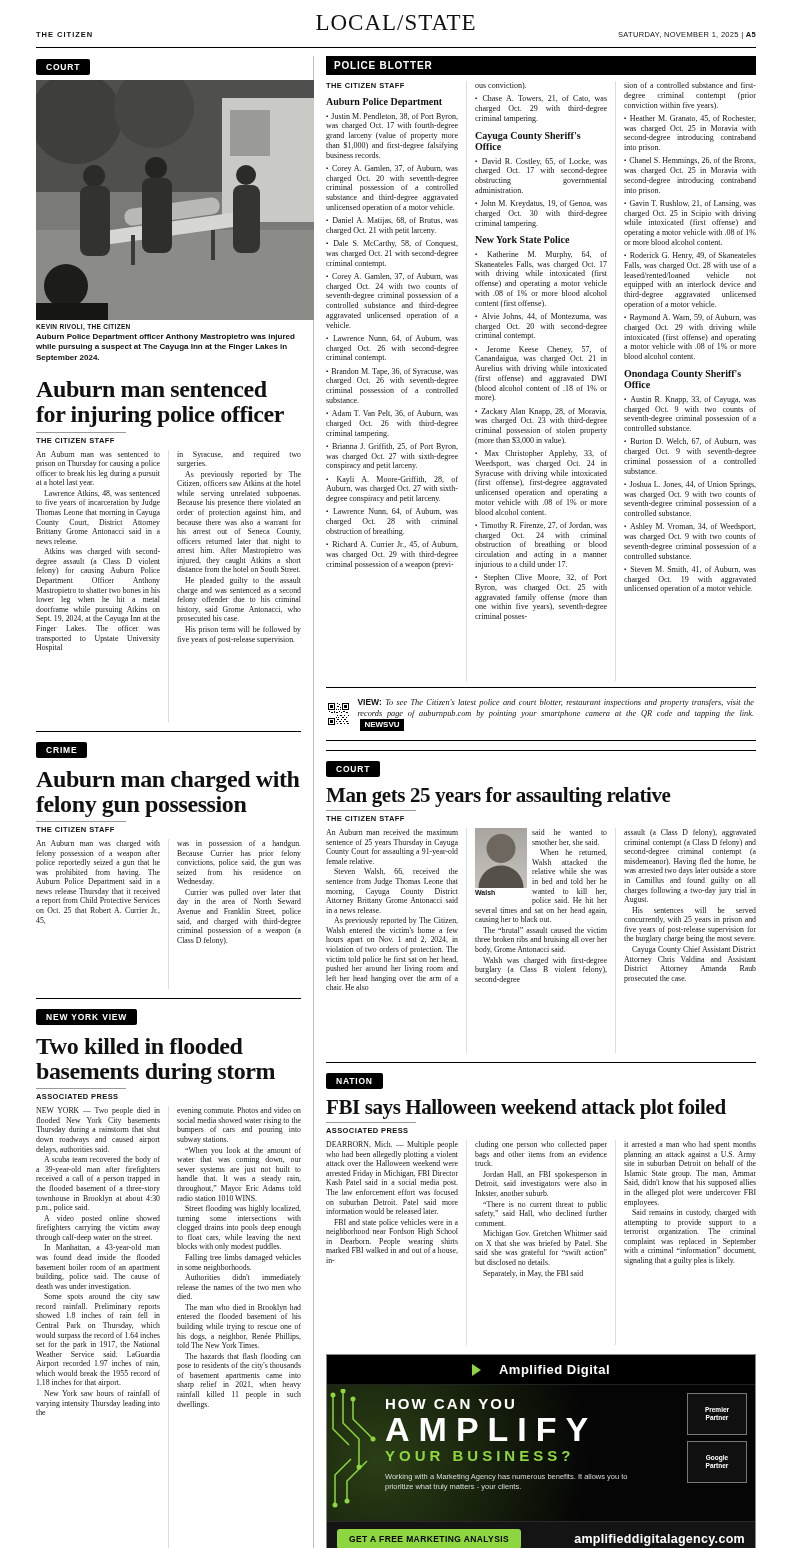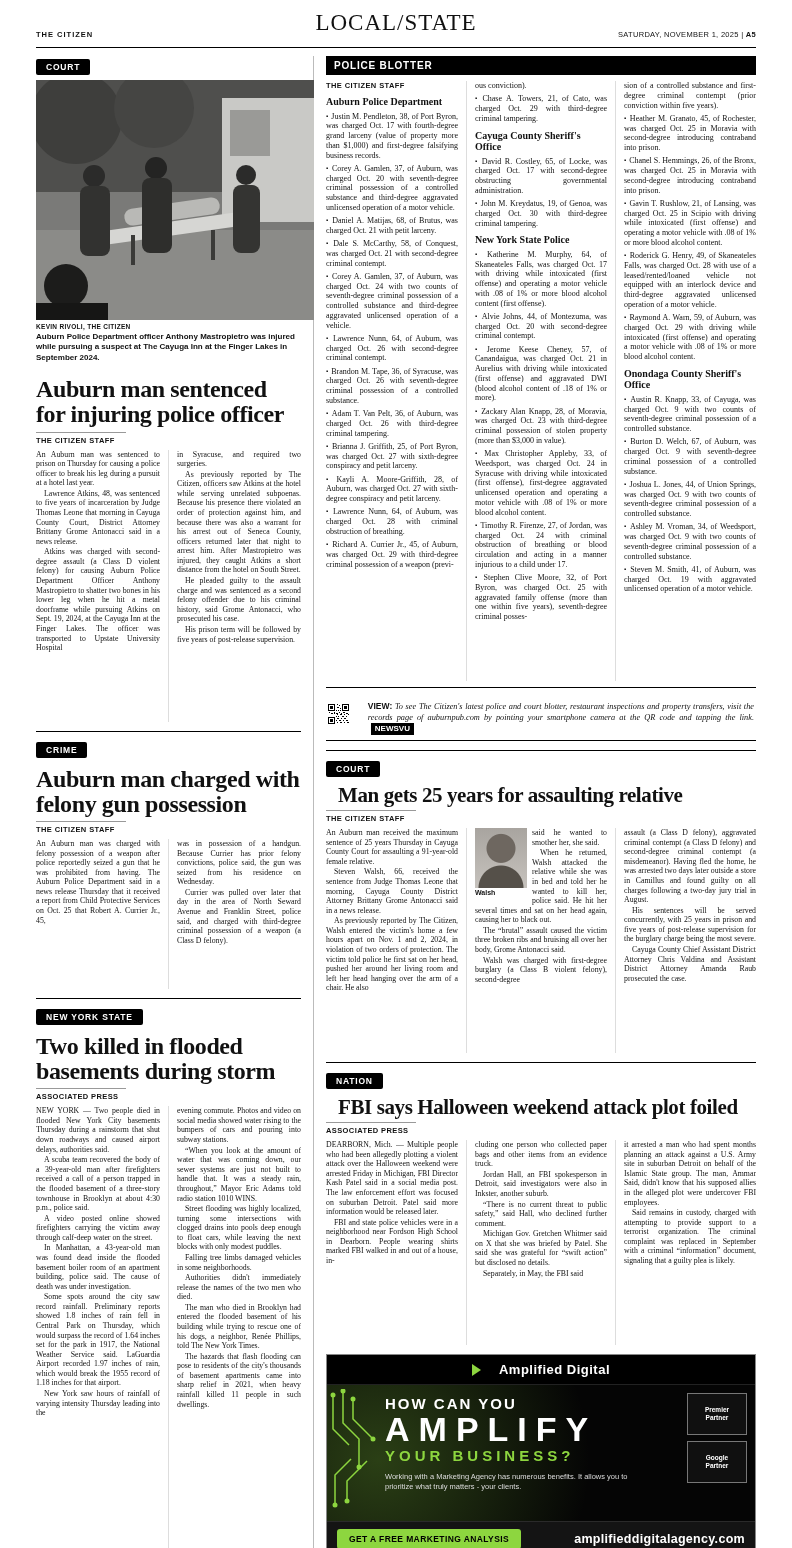--- a/index.html
+++ b/index.html
@@ -17,21 +17,21 @@
   .dateline b{font-weight:bold}
   
   .body-cols{display:flex}
   .col-left{width:278px;padding-right:12px;border-right:1px solid #bbb}
   .col-right{flex:1;padding-left:12px}
   
   .label{display:inline-block;background:#000;color:#fff;font-family:"Liberation Sans",sans-serif;
     font-weight:bold;font-size:8.5px;letter-spacing:.8px;padding:3px 10px;border-radius:2px;margin-bottom:5px}
   .label.full{display:block;font-size:10px;padding:4px 8px;border-radius:0;margin-bottom:6px}
   .headline{font-weight:bold;font-size:24px;line-height:1.05;letter-spacing:-.4px;margin:4px 0 4px}
-  .headline.wide{font-size:21px;margin:2px 12px 3px}
+  .headline.wide{font-size:21px;margin:2px 0 3px}
   .byline{font-family:"Liberation Sans",sans-serif;font-weight:bold;font-size:7.5px;
     letter-spacing:.4px;margin:4px 0 5px;border-top:1px solid #999;padding-top:3px;width:90px;white-space:nowrap}
   .story.ruled{border-top:1px solid #000;margin-top:9px;padding-top:7px}
   
   .acols{display:flex;overflow:hidden}
   .acol{flex:1;overflow:hidden;min-width:0}
   .acol + .acol{border-left:1px solid #ddd;margin-left:8px;padding-left:8px}
   .para{font-size:7.8px;line-height:1.23;text-align:justify;text-indent:8px;margin-bottom:1px;hyphens:auto}
   .para:first-child{text-indent:0}
   .h272{height:272px}.h150{height:150px}.h448{height:448px}.h225{height:225px}.h205{height:205px}
@@ -43,21 +43,21 @@
   
   .bcols{display:flex;height:600px;overflow:hidden}
   .bcol{flex:1;min-width:0;overflow:hidden}
   .bcol + .bcol{border-left:1px solid #ddd;margin-left:8px;padding-left:8px}
   .blotter-byline{font-family:"Liberation Sans",sans-serif;font-weight:bold;font-size:7.5px;
     letter-spacing:.4px;margin-bottom:6px}
   .blotter-head{font-weight:bold;font-size:10px;line-height:1.15;margin:6px 0 4px}
   .blotter-entry,.blotter-cont{font-size:8px;line-height:1.22;text-align:justify;margin-bottom:3.5px;hyphens:auto}
   .blotter-entry::before{content:"▪";font-size:6px;margin-right:3px;vertical-align:1px}
   
-  .viewbox{display:flex;align-items:flex-end;gap:19px;border-top:1.5px solid #000;
+  .viewbox{display:flex;align-items:center;gap:8px;border-top:1.5px solid #000;
     border-bottom:1.5px solid #000;padding:5px 2px;margin:6px 0 0}
   .viewtext{font-size:8.3px;line-height:1.25;font-style:italic;text-align:justify}
   .viewlabel{font-style:normal;font-weight:bold;font-family:"Liberation Sans",sans-serif;font-size:8.5px}
   .newsvu{display:inline-block;font-style:normal;font-family:"Liberation Sans",sans-serif;
     font-weight:bold;font-size:8px;background:#000;color:#fff;padding:1px 4px;margin-left:3px}
   
   .mug{float:left;width:52px;margin:0 5px 2px 0}
   .mugimg{width:52px;height:60px;background:
     radial-gradient(circle at 50% 34%, #6e6760 0 14px, rgba(0,0,0,0) 15px),
     radial-gradient(circle at 50% 100%, #555049 0 22px, rgba(0,0,0,0) 23px),
@@ -157,21 +157,21 @@
               <p class="para">An Auburn man was charged with felony possession of a weapon after police reportedly seized a gun that he was prohibited from having. The Auburn Police Department said in a news release Thursday that it received a report from Child Protective Services on Oct. 25 that Robert A. Currier Jr., 45,</p>
             </div>
           <div class="acol">
               <p class="para">was in possession of a handgun. Because Currier has prior felony convictions, police said, the gun was seized from his residence on Wednesday.</p>
               <p class="para">Currier was pulled over later that day in the area of North Seward Avenue and Franklin Street, police said, and charged with third-degree criminal possession of a weapon (a Class D felony).</p>
             </div>
         </div>
       </section>
 
       <section class="story ruled">
-        <span class="label">NEW YORK STATE</span>
+        <span class="label">NEW YORK VIEW</span>
         <h2 class="headline">Two killed in flooded basements during storm</h2>
         <div class="byline">ASSOCIATED PRESS</div>
         <div class="acols h448">
           <div class="acol">
               <p class="para">NEW YORK — Two people died in flooded New York City basements Thursday during a rainstorm that shut down roadways and caused airport delays, authorities said.</p>
               <p class="para">A scuba team recovered the body of a 39-year-old man after firefighters received a call of a person trapped in the flooded basement of a three-story townhouse in Brooklyn at about 4:30 p.m., police said.</p>
               <p class="para">A video posted online showed firefighters carrying the victim away through calf-deep water on the street.</p>
               <p class="para">In Manhattan, a 43-year-old man was found dead inside the flooded basement boiler room of an apartment building, police said. The cause of death was under investigation.</p>
               <p class="para">Some spots around the city saw record rainfall. Preliminary reports showed 1.8 inches of rain fell in Central Park on Thursday, which would surpass the record of 1.64 inches set for the park in 1917, the National Weather Service said. LaGuardia Airport recorded 1.97 inches of rain, which would break the 1955 record of 1.18 inches for that airport.</p>
               <p class="para">New York saw hours of rainfall of varying intensity Thursday leading into the</p>

